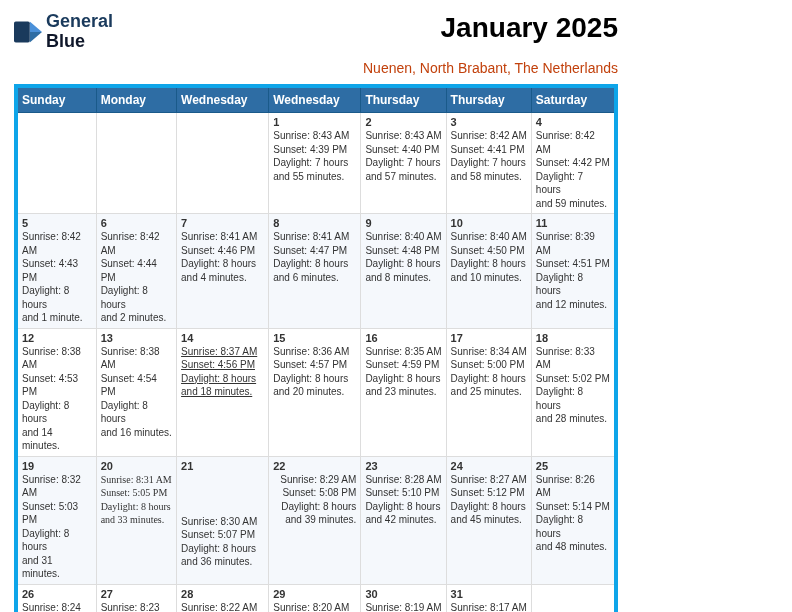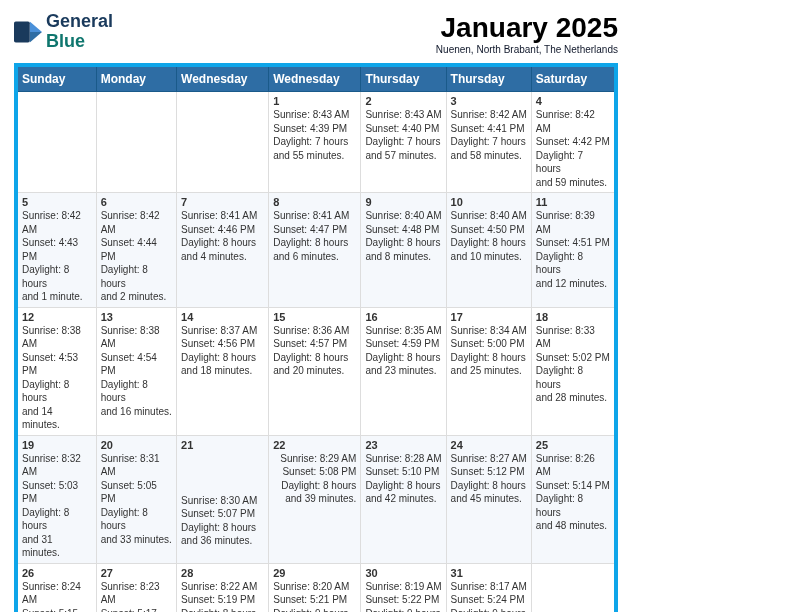--- a/index.html
+++ b/index.html
@@ -26,37 +26,38 @@
       align-items: center;
       gap: 4px;
     }
     .logo-text {
       font-size: 18px;
       font-weight: bold;
       color: #1a3a5c;
       line-height: 1.1;
     }
     .logo-text span {
-      color: #0f766e;
+      color: #0f172a;
     }
     .logo-icon {
       width: 28px;
       height: 28px;
     }
     .title-block {
       text-align: right;
     }
     .main-title {
       font-size: 28px;
       font-weight: bold;
       color: #000000;
     }
     .subtitle {
-      font-size: 10px;
-      color: #0f172a;
+      font-size: 14px;
+      color: #c2410c;
+      margin-top: 16px;
     }
     .calendar {
       width: 100%;
       border-collapse: collapse;
       border: 4px solid #0ea5e9;
     }
     .calendar thead tr th {
       background: #2e6da4;
       color: #fff;
       font-size: 12px;
@@ -222,21 +223,21 @@
           </td>
           <td>
             <span class="day-num">13</span>
             <div class="day-info" style="white-space: pre-line;">Sunrise: 8:38 AM
 Sunset: 4:54 PM
 Daylight: 8 hours
 and 16 minutes.</div>
           </td>
           <td>
             <span class="day-num">14</span>
-            <div class="day-info" style="white-space: pre-line;">Sunrise: 8:37 AM
+            <div class="day-info" style="white-space: pre-line; text-decoration: underline;">Sunrise: 8:37 AM
 Sunset: 4:56 PM
 Daylight: 8 hours
 and 18 minutes.</div>
           </td>
           <td>
             <span class="day-num">15</span>
             <div class="day-info" style="white-space: pre-line;">Sunrise: 8:36 AM
 Sunset: 4:57 PM
 Daylight: 8 hours
 and 20 minutes.</div>
@@ -266,21 +267,21 @@
         <tr>
           <td>
             <span class="day-num">19</span>
             <div class="day-info" style="white-space: pre-line;">Sunrise: 8:32 AM
 Sunset: 5:03 PM
 Daylight: 8 hours
 and 31 minutes.</div>
           </td>
           <td>
             <span class="day-num">20</span>
-            <div class="day-info" style="white-space: pre-line;">Sunrise: 8:31 AM
+            <div class="day-info" style="white-space: pre-line; font-family: Liberation Serif, serif;">Sunrise: 8:31 AM
 Sunset: 5:05 PM
 Daylight: 8 hours
 and 33 minutes.</div>
           </td>
           <td>
             <span class="day-num">21</span>
             <div class="day-info" style="white-space: pre-line; margin-top: 43px;">Sunrise: 8:30 AM
 Sunset: 5:07 PM
 Daylight: 8 hours
 and 36 minutes.</div>

